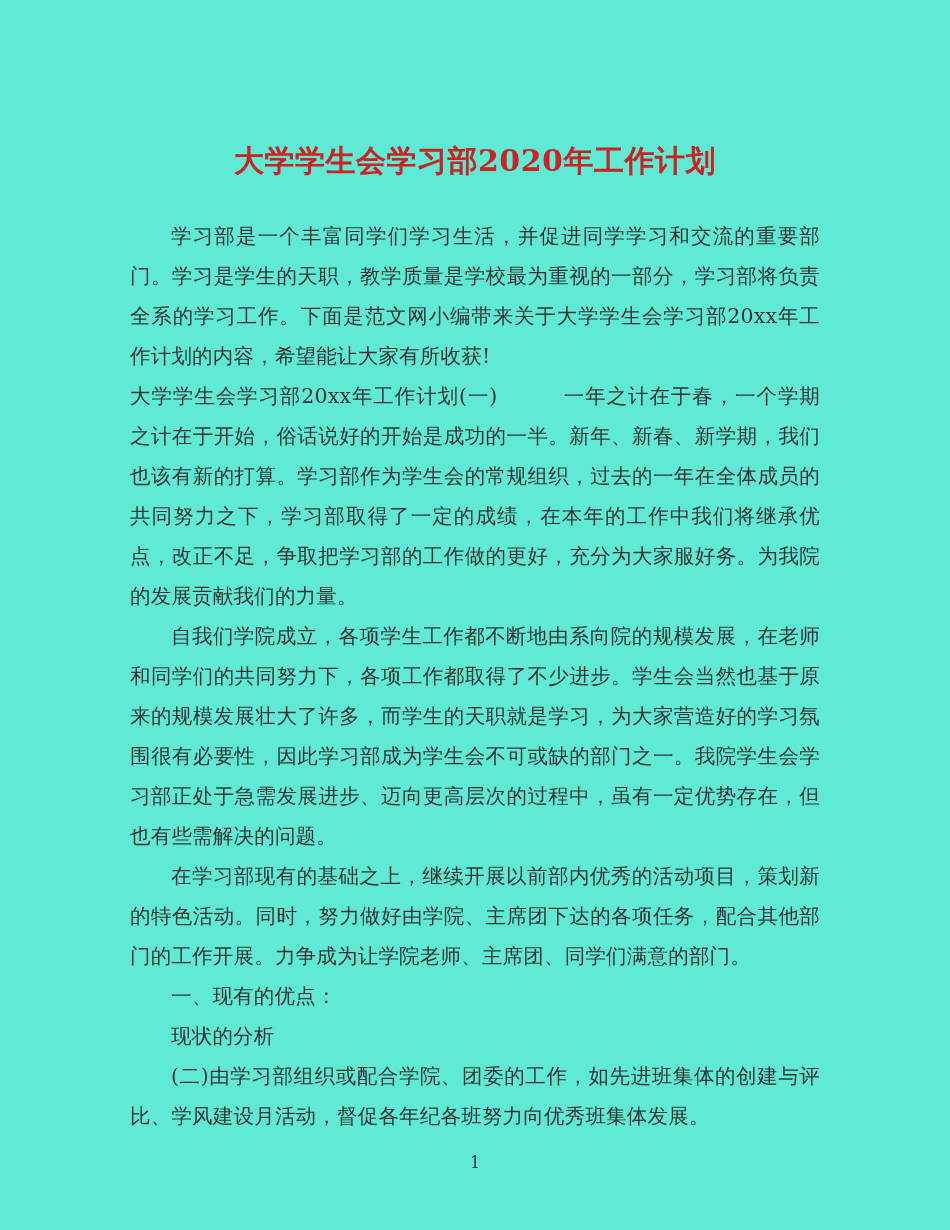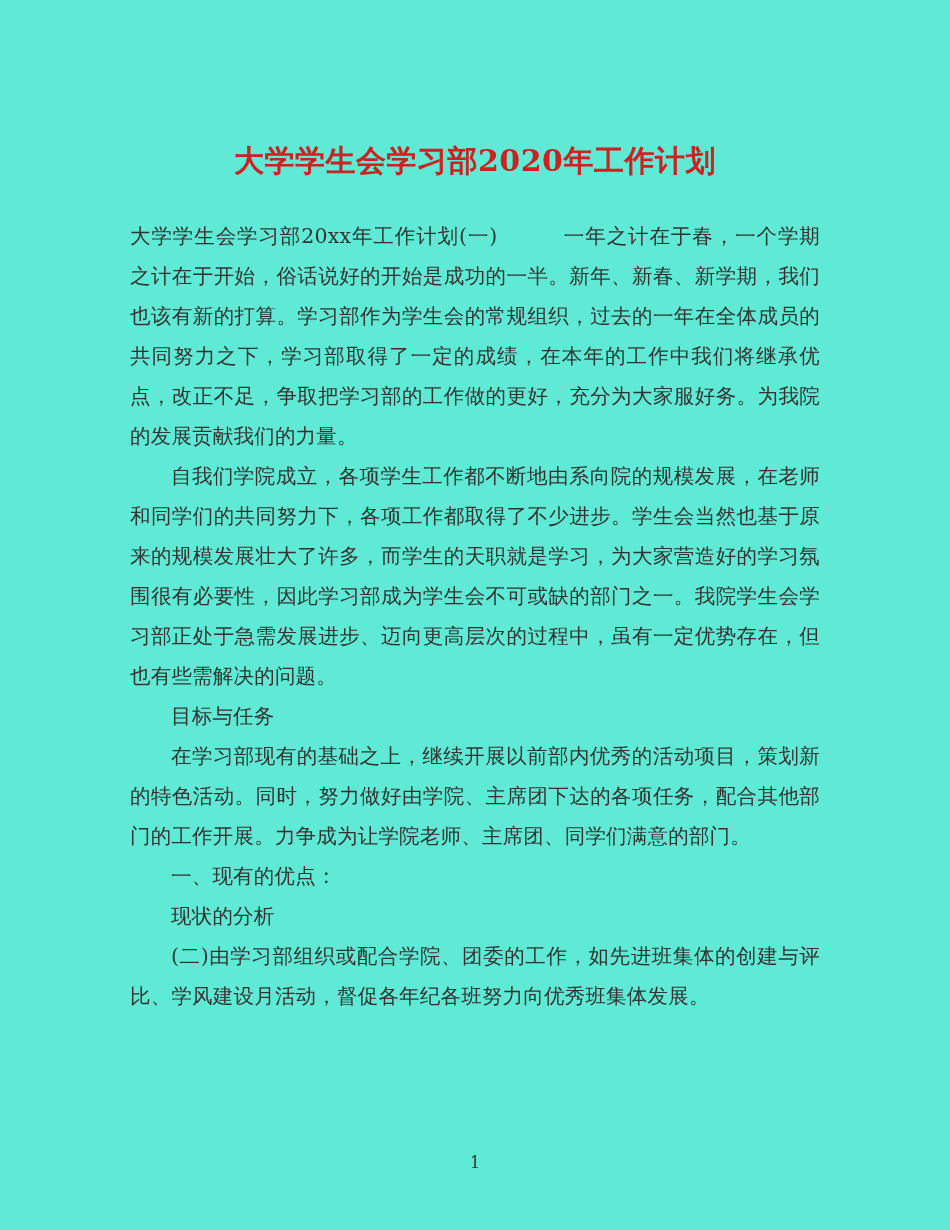--- a/index.html
+++ b/index.html
@@ -79,26 +79,26 @@
 </style>
 </head>
 <body>
 
 <div class="page">
 
   <h1 class="doc-title">大学学生会学习部2020年工作计划</h1>
 
   <div class="body-block">
 
+    <p class="para indent">学习部是一个丰富同学们学习生活，并促进同学学习和交流的重要部门。学习是学生的天职，教学质量是学校最为重视的一部分，学习部将负责全系的学习工作。下面是范文网小编带来关于大学学生会学习部20xx年工作计划的内容，希望能让大家有所收获!</p>
 
     <p class="para noindent"><span>大学学生会学习部20xx年工作计划(一)</span><span class="gap"></span><span>一年之计在于春，一个学期之计在于开始，俗话说好的开始是成功的一半。新年、新春、新学期，我们也该有新的打算。学习部作为学生会的常规组织，过去的一年在全体成员的共同努力之下，学习部取得了一定的成绩，在本年的工作中我们将继承优点，改正不足，争取把学习部的工作做的更好，充分为大家服好务。为我院的发展贡献我们的力量。</span></p>
 
     <p class="para indent">自我们学院成立，各项学生工作都不断地由系向院的规模发展，在老师和同学们的共同努力下，各项工作都取得了不少进步。学生会当然也基于原来的规模发展壮大了许多，而学生的天职就是学习，为大家营造好的学习氛围很有必要性，因此学习部成为学生会不可或缺的部门之一。我院学生会学习部正处于急需发展进步、迈向更高层次的过程中，虽有一定优势存在，但也有些需解决的问题。</p>
 
-    <p class="para indent">目标与任务</p>
 
     <p class="para indent">在学习部现有的基础之上，继续开展以前部内优秀的活动项目，策划新的特色活动。同时，努力做好由学院、主席团下达的各项任务，配合其他部门的工作开展。力争成为让学院老师、主席团、同学们满意的部门。</p>
 
     <p class="para indent">一、现有的优点：</p>
 
     <p class="para indent">现状的分析</p>
 
 
     <p class="para indent">(二)由学习部组织或配合学院、团委的工作，如先进班集体的创建与评比、学风建设月活动，督促各年纪各班努力向优秀班集体发展。</p>
 

